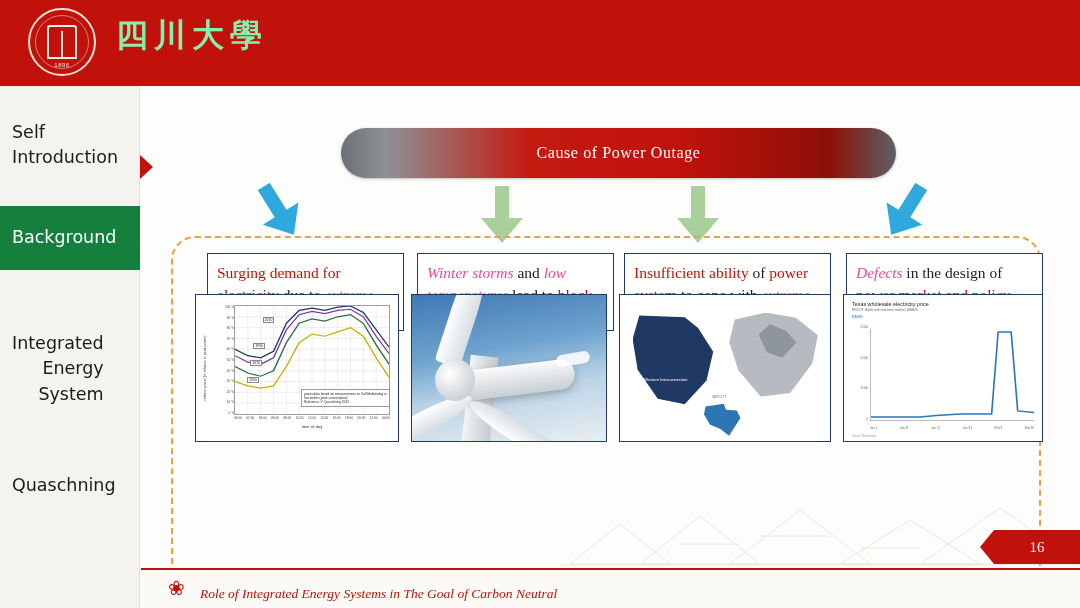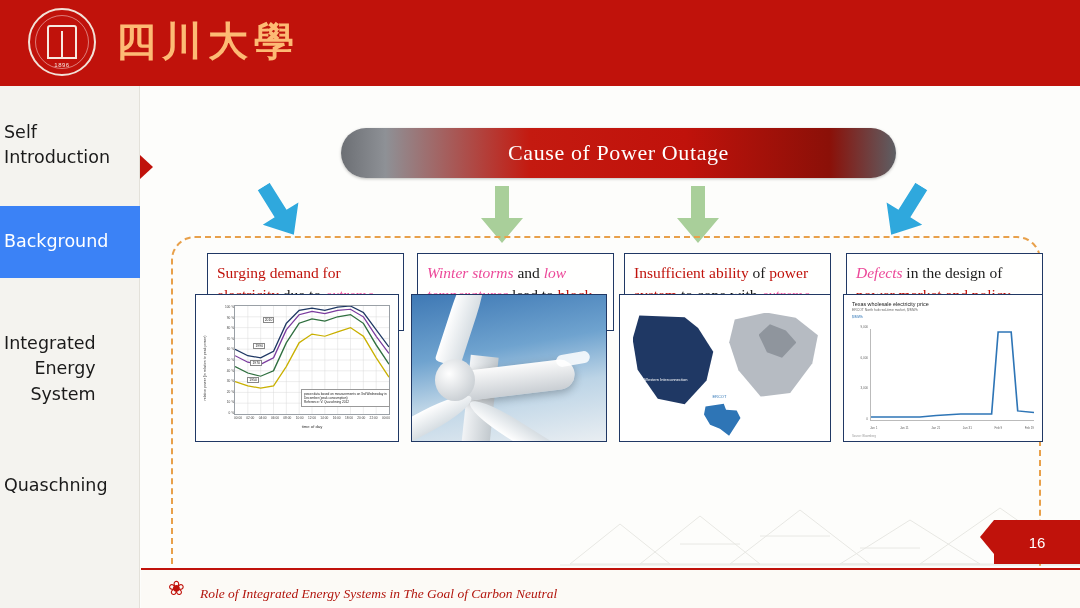--- a/index.html
+++ b/index.html
@@ -67,23 +67,23 @@
     left: 50%; bottom: 6px;
     transform: translateX(-50%);
     font-size: 6px;
     color: #f7e9e0;
     letter-spacing: 0.5px;
     font-family: "Liberation Sans", sans-serif;
   }
   .brand-cn {
     position: absolute;
     left: 116px; top: 14px;
-    font-size: 40px;
+    font-size: 32px;
     letter-spacing: 6px;
-    color: #fdba74;
+    color: #86efac;
     font-family: "DejaVu Sans", sans-serif;
     font-weight: bold;
     white-space: nowrap;
   }
   .brand-en {
     position: absolute;
     left: 118px; top: 61px;
     font-size: 12.5px;
     letter-spacing: 2.6px;
     color: #ffffff;
@@ -99,33 +99,33 @@
     height: 522px;
     background: #f4f3ef;
     border-right: 1px solid #e3e1da;
     box-sizing: border-box;
   }
   .nav-item {
     position: absolute;
     left: 0;
     width: 140px;
     box-sizing: border-box;
-    padding-left: 4px;
+    padding-left: 12px;
     font-family: "DejaVu Sans", sans-serif;
     font-size: 17.5px;
     color: #1a1a1a;
     display: flex;
     align-items: center;
   }
   .nav-item .nav-lines {
     display: block;
     line-height: 1.45;
   }
   #nav-self        { top: 20px;  height: 78px; }
-  #nav-background  { top: 120px; height: 72px; background: #3b82f6; color: #ffffff; }
+  #nav-background  { top: 120px; height: 64px; background: #15803d; color: #ffffff; }
   #nav-integrated  { top: 228px; height: 110px; text-align: right; }
   #nav-conclusion  { top: 376px; height: 48px; }
 
   .nav-active-arrow {
     position: absolute;
     left: 140px; top: 155px;
     width: 0; height: 0;
     border-top: 12px solid transparent;
     border-bottom: 12px solid transparent;
     border-left: 13px solid #c0120b;
@@ -146,21 +146,21 @@
   }
 
   
   .title-pill {
     position: absolute;
     left: 200px; top: 42px;
     width: 555px; height: 50px;
     border-radius: 25px;
     background: linear-gradient(90deg,#6c6f74 0%, #8e9196 8%, #c41a10 34%, #c0120b 62%, #8b1008 88%, #5d5f64 100%);
     color: #ffffff;
-    font-size: 22px;
+    font-size: 16px;
     display: flex;
     align-items: center;
     justify-content: center;
     font-family: "Liberation Serif", serif;
     letter-spacing: 0.6px;
     box-shadow: 0 1px 3px rgba(0,0,0,0.25);
   }
 
   
   .arrow {
@@ -453,28 +453,28 @@
   
   .footer-rule {
     position: absolute;
     left: 141px; bottom: 38px;
     width: 939px; height: 2px;
     background: #c0120b;
   }
   .page-tab {
     position: absolute;
     right: 0; bottom: 44px;
-    width: 86px; height: 44px;
+    width: 86px; height: 34px;
     background: #c0120b;
     color: #ffffff;
     font-size: 15px;
     display: flex;
     align-items: center;
     justify-content: center;
-    font-family: Liberation Sans, sans-serif;
+    font-family: Liberation Serif, serif;
   }
   .page-tab:before {
     content: "";
     position: absolute;
     left: -14px; top: 0;
     width: 0; height: 0;
     border-top: 17px solid transparent;
     border-bottom: 17px solid transparent;
     border-right: 14px solid #c0120b;
   }

